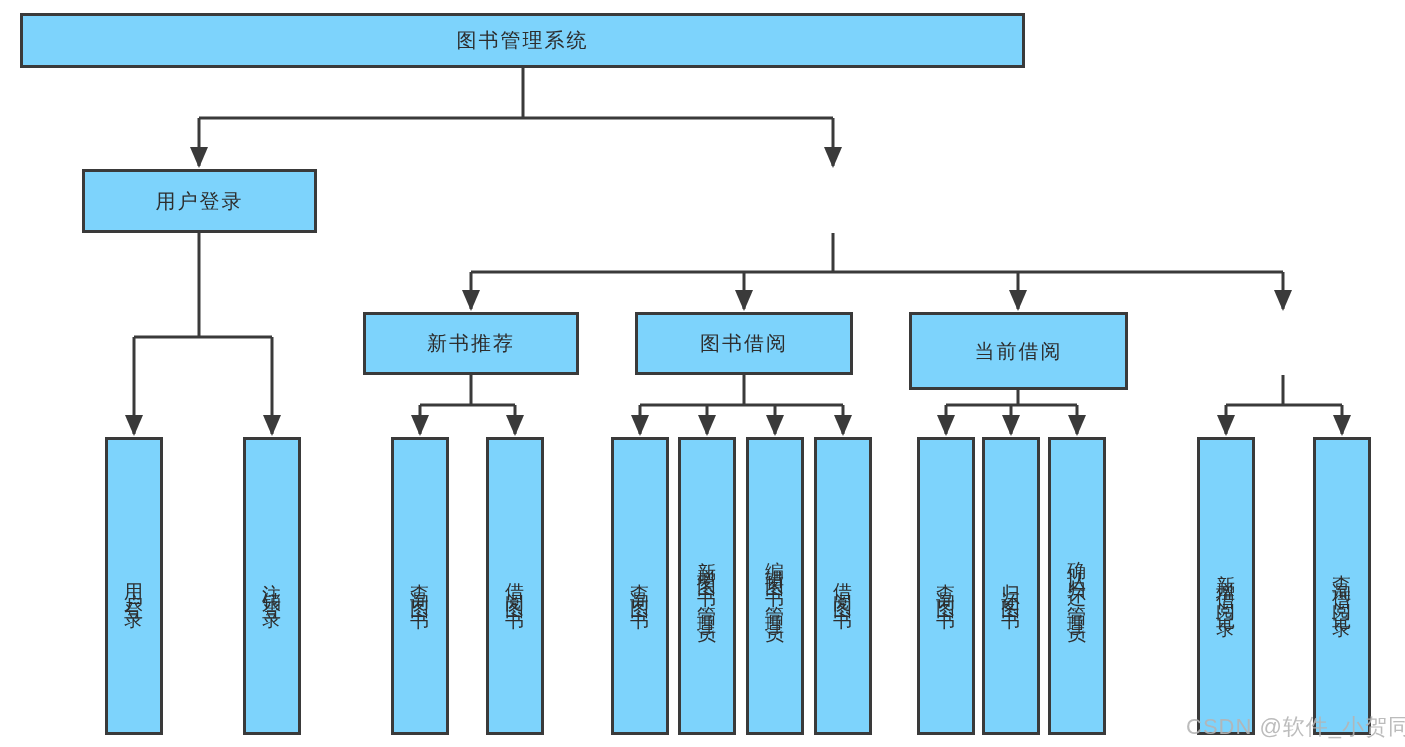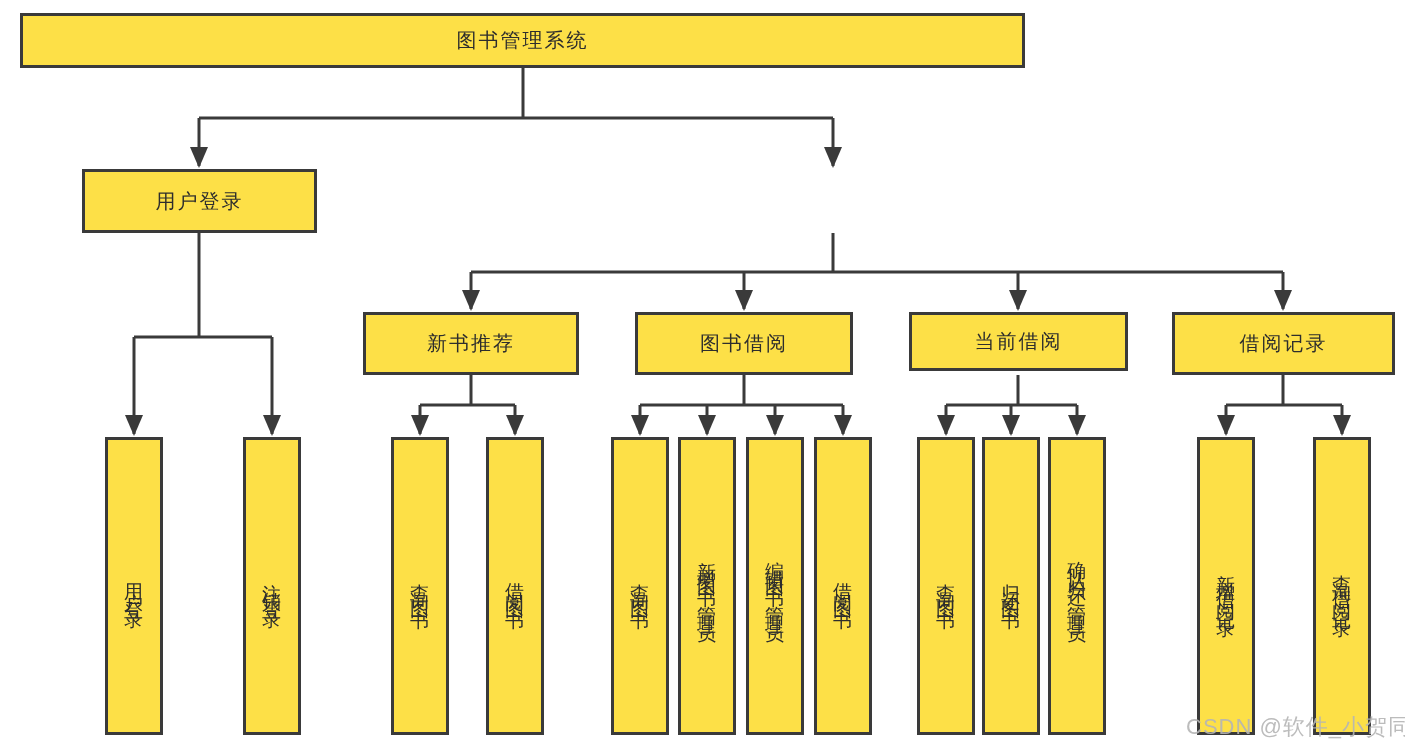--- a/index.html
+++ b/index.html
@@ -23,21 +23,21 @@
   .spine, .arrow {
     stroke: #3a3a3a;
     stroke-width: 3;
     fill: none;
   }
   .arrow { marker-end: url(#arrowhead); }
   .node {
     position: absolute;
     box-sizing: border-box;
     border: 3px solid #3a3a3a;
-    background: #fde047;
+    background: #7dd3fc;
     display: flex;
     align-items: center;
     justify-content: center;
     color: #2d2d2d;
     z-index: 1;
   }
   .node-h span {
     font-size: 20px;
     letter-spacing: 2px;
     white-space: nowrap;
@@ -108,25 +108,22 @@
   <div class="node node-h" style="left:82px;top:169px;width:235px;height:64px">
     <span>用户登录</span>
   </div>
 
   <div class="node node-h" style="left:635px;top:312px;width:218px;height:63px">
     <span>图书借阅</span>
   </div>
   <div class="node node-h" style="left:363px;top:312px;width:216px;height:63px">
     <span>新书推荐</span>
   </div>
-  <div class="node node-h" style="left:909px;top:312px;width:219px;height:59px">
+  <div class="node node-h" style="left:909px;top:312px;width:219px;height:78px">
     <span>当前借阅</span>
-  </div>
-  <div class="node node-h" style="left:1172px;top:312px;width:223px;height:63px">
-    <span>借阅记录</span>
   </div>
 
   <div class="node node-v" style="left:105px;top:437px;width:58px;height:298px">
     <span>用户登录</span>
   </div>
   <div class="node node-v" style="left:243px;top:437px;width:58px;height:298px">
     <span>注销登录</span>
   </div>
 
   <div class="node node-v" style="left:391px;top:437px;width:58px;height:298px">

